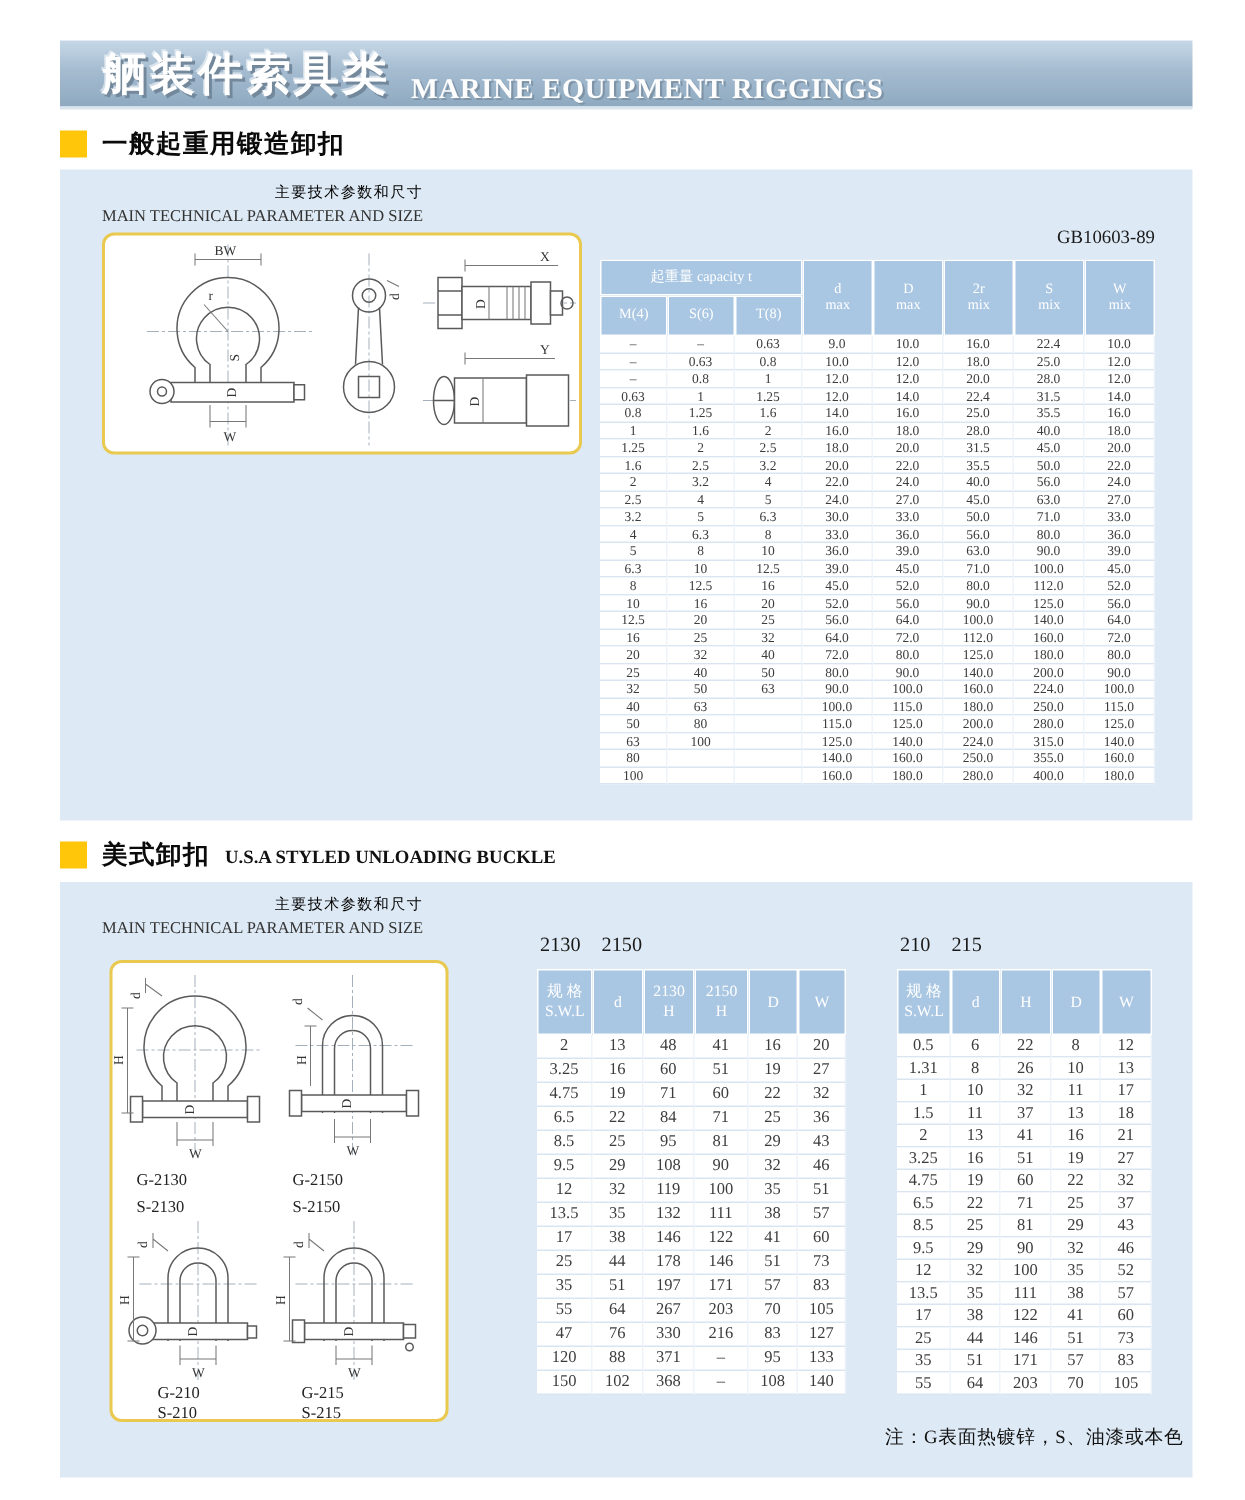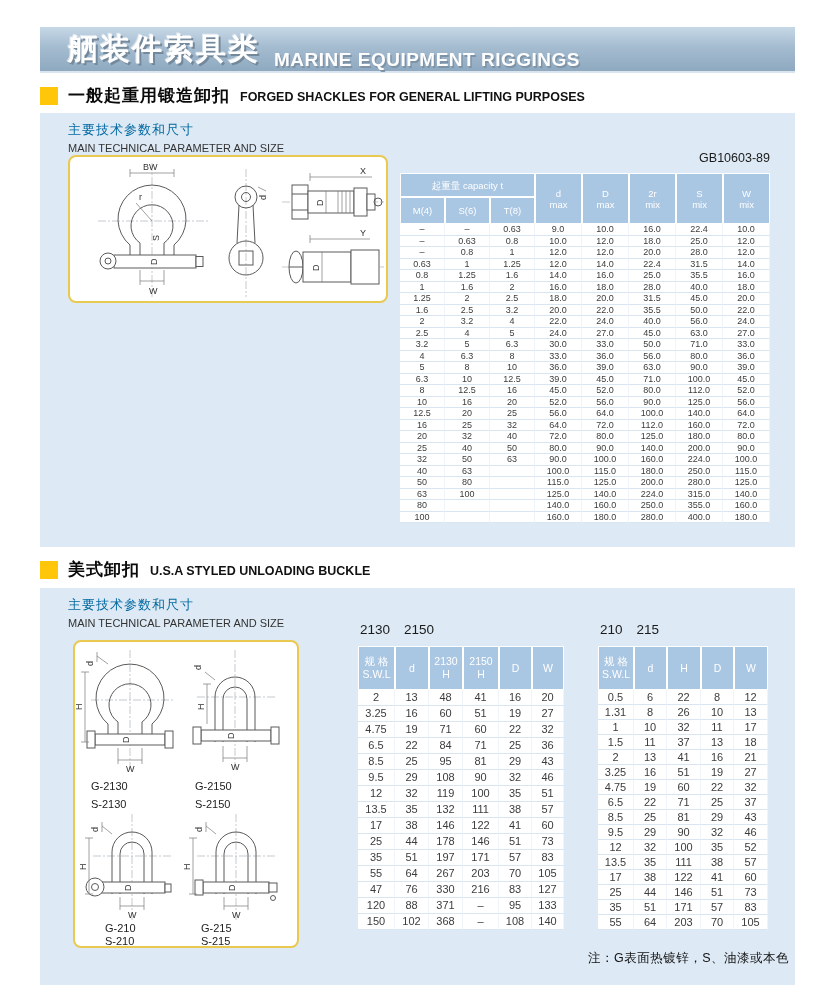--- a/index.html
+++ b/index.html
@@ -1,36 +1,36 @@
 <!DOCTYPE html>
 <html><head>
 <meta charset="utf-8">
 <style>
   * { margin:0; padding:0; box-sizing:border-box; }
   body { background:#fff; font-family:"Liberation Sans","DejaVu Sans",sans-serif; }
-  .page { position:relative; width:830px; height:1000px; background:#fff; overflow:hidden; }
+  .page { position:relative; width:830px; height:1000px; background:#fff; overflow:hidden;font-family:Liberation Serif, serif; }
 
   
   .banner { position:absolute; left:40px; top:27px; width:755px; height:46px;
     background:linear-gradient(180deg,#c6d8e7 0%,#a5bcd0 45%,#8ea9c0 100%);
     display:flex; align-items:center; padding-left:28px; border-bottom:2px solid #d9e4ee; }
   .banner .zh { font-size:30px; font-weight:bold; color:#fff;
     text-shadow:2px 2px 0 #74889b, -1px -1px 0 rgba(255,255,255,.55); letter-spacing:2px; }
   .banner .en { font-size:19px; font-weight:bold; color:#fdfdfd; margin-left:14px; margin-top:22px;
     text-shadow:1.5px 1.5px 0 #7e93a6; letter-spacing:.5px; }
 
   
   .sec-head { position:absolute; left:40px; display:flex; align-items:center; }
   .sec-head .bullet { width:18px; height:18px; background:#ffc60a; margin-right:10px; }
   .sec-head .zh { font-size:17px; font-weight:bold; color:#0a0a0a; letter-spacing:1px;text-align:right; }
   .sec-head .en { font-size:12.5px; font-weight:bold; color:#111; margin-left:10px; margin-top:3px; }
 
   .panel { position:absolute; left:40px; width:755px; background:#dde9f4; }
   .param { position:absolute; left:28px; top:8px; }
-  .param .zh { font-size:13px; color:#0369a1; letter-spacing:1px; }
+  .param .zh { font-size:10px; color:#000000; letter-spacing:1px;text-align:right; }
   .param .en { font-size:11px; color:#333; margin-top:3px; }
 
   .dbox { position:absolute; background:#fff; border:2px solid #e9c94f; border-radius:8px; }
 
   .gb { position:absolute; right:25px; top:38px; font-size:12.5px; color:#1a1a1a; }
 
   
   table { border-collapse:separate; border-spacing:0; table-layout:fixed; }
   th { background:#a9c6e2; color:#fff; font-weight:normal; text-align:center;
        border:1px solid #fff; white-space:pre-line; }
@@ -66,21 +66,20 @@
 <div class="page">
 
   <div class="banner">
     <span class="zh">舾装件索具类</span>
     <span class="en">MARINE EQUIPMENT RIGGINGS</span>
   </div>
 
   <div class="sec-head" style="top:84px;">
     <span class="bullet"></span>
     <span class="zh">一般起重用锻造卸扣</span>
-    <span class="en">FORGED SHACKLES FOR GENERAL LIFTING PURPOSES</span>
   </div>
 
   <div class="panel" style="top:113px; height:434px;">
     <div class="param">
       <div class="zh">主要技术参数和尺寸</div>
       <div class="en">MAIN TECHNICAL PARAMETER AND SIZE</div>
     </div>
 
     <div class="gb">GB10603-89</div>
 

